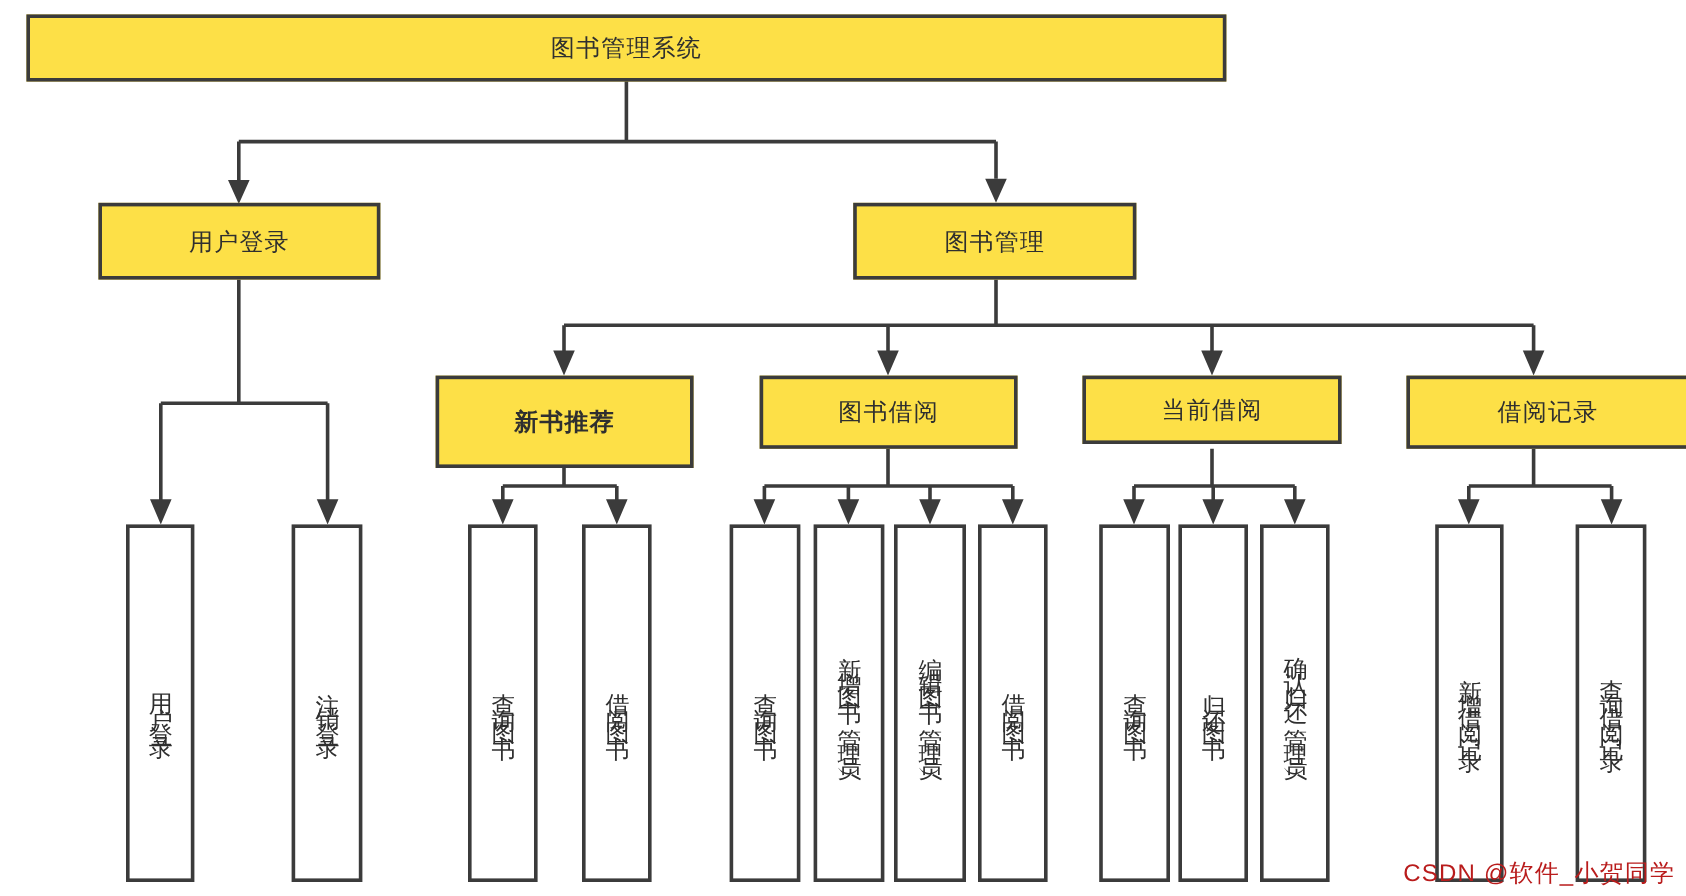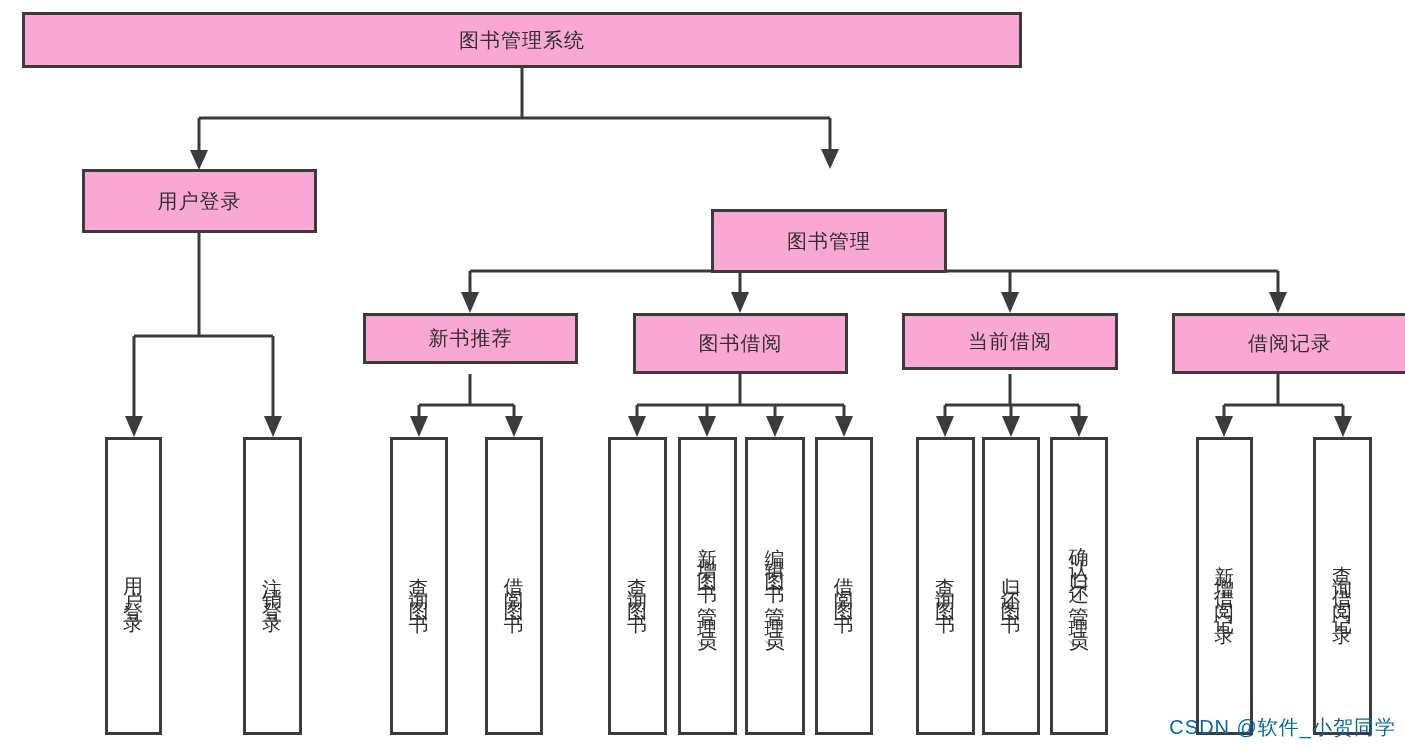--- a/index.html
+++ b/index.html
@@ -20,21 +20,21 @@
     left: 0;
     top: 0;
     width: 1405px;
     height: 747px;
     pointer-events: none;
   }
   .box {
     position: absolute;
     box-sizing: border-box;
     border: 3px solid #3b3b3b;
-    background: #f9a8d4;
+    background: #fde047;
     display: flex;
     align-items: center;
     justify-content: center;
     color: #2f2f2f;
     font-size: 20px;
     letter-spacing: 1px;
     text-align: center;
   }
   .vbox {
     position: absolute;
@@ -54,21 +54,21 @@
     text-orientation: mixed;
     letter-spacing: 12px;
     line-height: 1;
     white-space: nowrap;
   }
   .watermark {
     position: absolute;
     right: 9px;
     bottom: 6px;
     font-size: 20px;
-    color: #0369a1;
+    color: #b91c1c;
     letter-spacing: 1px;
     z-index: 6;
     white-space: nowrap;
   }
 </style>
 </head>
 <body>
 
 <div class="stage">
 
@@ -92,23 +92,23 @@
     <path d="M1010 374 V405 M945 405 H1079 M945 405 V417 M1011 405 V417 M1079 405 V417" fill="none" stroke="#3b3b3b" stroke-width="3"></path>
     <path d="M936 416 L954 416 L945 437 Z M1002 416 L1020 416 L1011 437 Z M1070 416 L1088 416 L1079 437 Z" fill="#3b3b3b" stroke="none"></path>
 
     <path d="M1278 374 V405 M1224 405 H1343 M1224 405 V417 M1343 405 V417" fill="none" stroke="#3b3b3b" stroke-width="3"></path>
     <path d="M1215 416 L1233 416 L1224 437 Z M1334 416 L1352 416 L1343 437 Z" fill="#3b3b3b" stroke="none"></path>
   </svg>
 
   <div class="box" style="left:22px; top:12px; width:1000px; height:56px;">图书管理系统</div>
 
   <div class="box" style="left:82px; top:169px; width:235px; height:64px;">用户登录</div>
-  <div class="box" style="left:711px; top:169px; width:236px; height:64px;margin-top:40px;">图书管理</div>
+  <div class="box" style="left:711px; top:169px; width:236px; height:64px;">图书管理</div>
 
-  <div class="box" style="left:363px; top:313px; width:215px; height:51px;">新书推荐</div>
+  <div class="box" style="left:363px; top:313px; width:215px; height:77px;font-weight:bold;">新书推荐</div>
   <div class="box" style="left:633px; top:313px; width:215px; height:61px;">图书借阅</div>
   <div class="box" style="left:902px; top:313px; width:216px; height:57px;">当前借阅</div>
   <div class="box" style="left:1172px; top:313px; width:236px; height:61px;">借阅记录</div>
 
   <div class="vbox" style="left:105px; width:57px;">
     <span>用户登录</span>
   </div>
   <div class="vbox" style="left:243px; width:59px;">
     <span>注销登录</span>
   </div>

